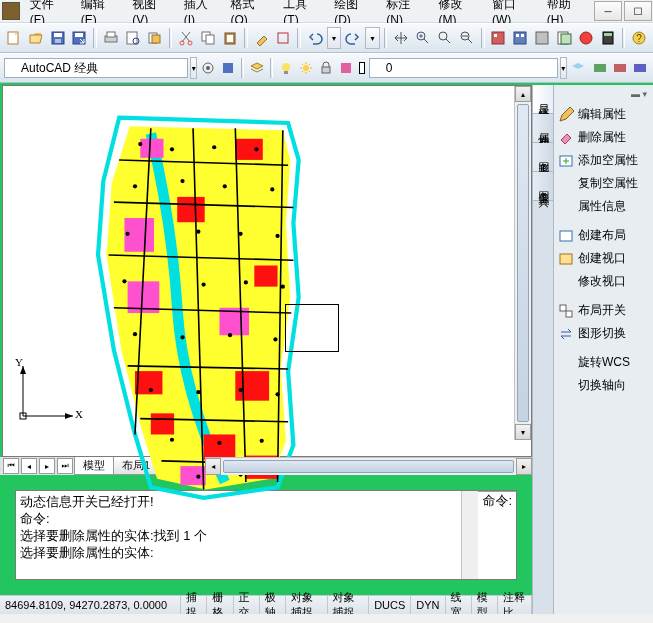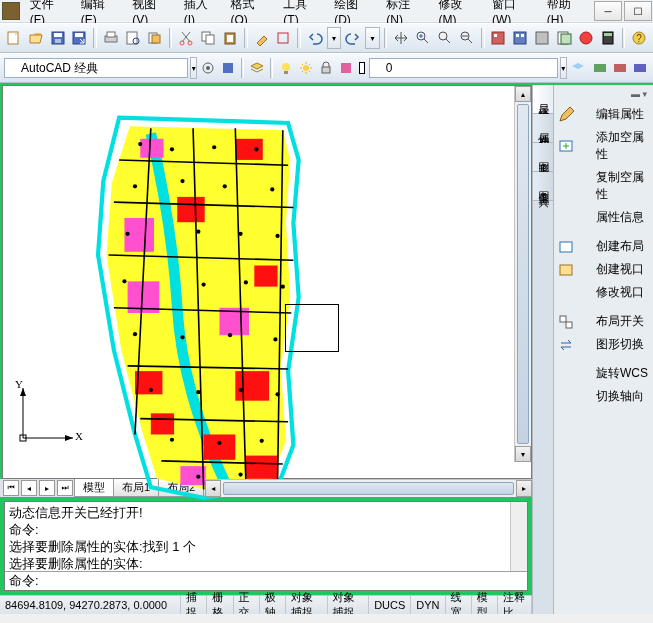--- a/index.html
+++ b/index.html
@@ -30,36 +30,36 @@
 .mtab{padding:1px 8px;background:linear-gradient(#fff,#e3e3e3);border:1px solid #9a9a9a;border-top:none;font-size:11px;margin-right:-1px}
 .scroll-h{flex:1;background:#efefef;border-top:1px solid #c4c4c4;position:relative}
 .scroll-h .thumb,.scroll-v .thumb{position:absolute;background:linear-gradient(#e0e8f2,#c4d2e2);border:1px solid #8ca5c0;border-radius:2px}
 .scroll-h .thumb{left:18px;right:18px;top:2px;bottom:2px}
 .scroll-v .thumb{top:18px;bottom:18px;left:2px;right:2px}
 .sbtn{position:absolute;width:14px;height:14px;background:linear-gradient(#f3f3f3,#d9d9d9);border:1px solid #9e9e9e;font-size:8px;display:flex;align-items:center;justify-content:center}
 .scroll-v .sbtn.t{top:0;left:0;right:0;width:auto}.scroll-v .sbtn.b{bottom:0;left:0;right:0;width:auto}
 .scroll-h .sbtn.l{left:0;top:0;bottom:0;height:auto}.scroll-h .sbtn.r{right:0;top:0;bottom:0;height:auto}
 
 
-.cmdwin{height:88px;margin:4px;border:1px solid #7a7a7a;display:flex;flex-direction:column;background:#fff}
+.cmdwin{height:88px;margin:15px;border:1px solid #7a7a7a;display:flex;flex-direction:row;background:#fff}
 .cmdtext{flex:1;overflow:hidden;padding:2px 4px;font-size:13px;line-height:17px;white-space:pre-wrap}
 .cmdinput{height:18px;border-top:1px solid #a0a0a0;display:flex;align-items:center;padding:0 4px;font-size:13px}
 .cmd-scroll{width:16px;background:#efefef;border-left:1px solid #c4c4c4}
 
 
 .status{height:18px;background:linear-gradient(#eef2f6,#dde3eb);border-top:1px solid #c1c9d3;display:flex;align-items:center;font-size:11px}
 .status .cell{padding:0 5px;border-right:1px solid #c0c7cf;height:100%;display:flex;align-items:center}
 
 
 .rpanel{width:120px;display:flex;background:#e8edf2;border-left:1px solid #b0b8c4;margin-top:2px}
 .rtabs{width:20px;display:flex;flex-direction:column;background:#d8e0e9;border-right:1px solid #b0b8c4}
 .rtab{flex:0 0 auto;writing-mode:vertical-rl;text-orientation:upright;padding:10px 2px;font-size:11px;border-bottom:1px solid #b0b8c4;background:linear-gradient(90deg,#e6edf4,#cfd9e3);letter-spacing:2px;text-align:center}
 .rtab.active{background:linear-gradient(90deg,#fff,#e7eef6)}
 .rcontent{flex:1;padding:4px 2px;font-size:12px}
-.ritem{display:flex;align-items:center;padding:3px 2px;gap:22px}
+.ritem{display:flex;align-items:center;padding:3px 2px;gap:4px}
 .ricon{width:16px;height:16px;flex-shrink:0}
 .rhr{height:6px}
 
 
 svg{display:block}
 
 
 .drawing{position:absolute;inset:0}
 .ucs{position:absolute;left:10px;bottom:30px;font-family:serif;font-size:11px}
 .selbox{position:absolute;border:1px solid #000;background:transparent}
@@ -468,20 +468,26 @@
     <div class="rcontent">
       <div style="text-align:right;font-size:9px;color:#666;padding:0 4px 4px">▬ ▾</div>
       <div class="ritem">
             <svg class="ricon">
               <path d="M2 14l2-6 8-8 4 4-8 8z" fill="#f0c060" stroke="#806020"></path>
             </svg>
             <span>编辑属性</span>
           </div>
       <div class="ritem">
             <svg class="ricon">
+              <path d="M3 10l6-6 4 4-6 6z" fill="#f090b0" stroke="#a04060"></path>
+            </svg>
+            <span>删除属性</span>
+          </div>
+      <div class="ritem">
+            <svg class="ricon">
               <rect x="2" y="3" width="12" height="10" fill="#fff" stroke="#3070b0"></rect>
               <path d="M8 5v6M5 8h6" stroke="#30a030"></path>
             </svg>
             <span>添加空属性</span>
           </div>
       <div class="ritem">
             <span class="ricon"></span>
             <span>复制空属性</span>
           </div>
       <div class="ritem">

